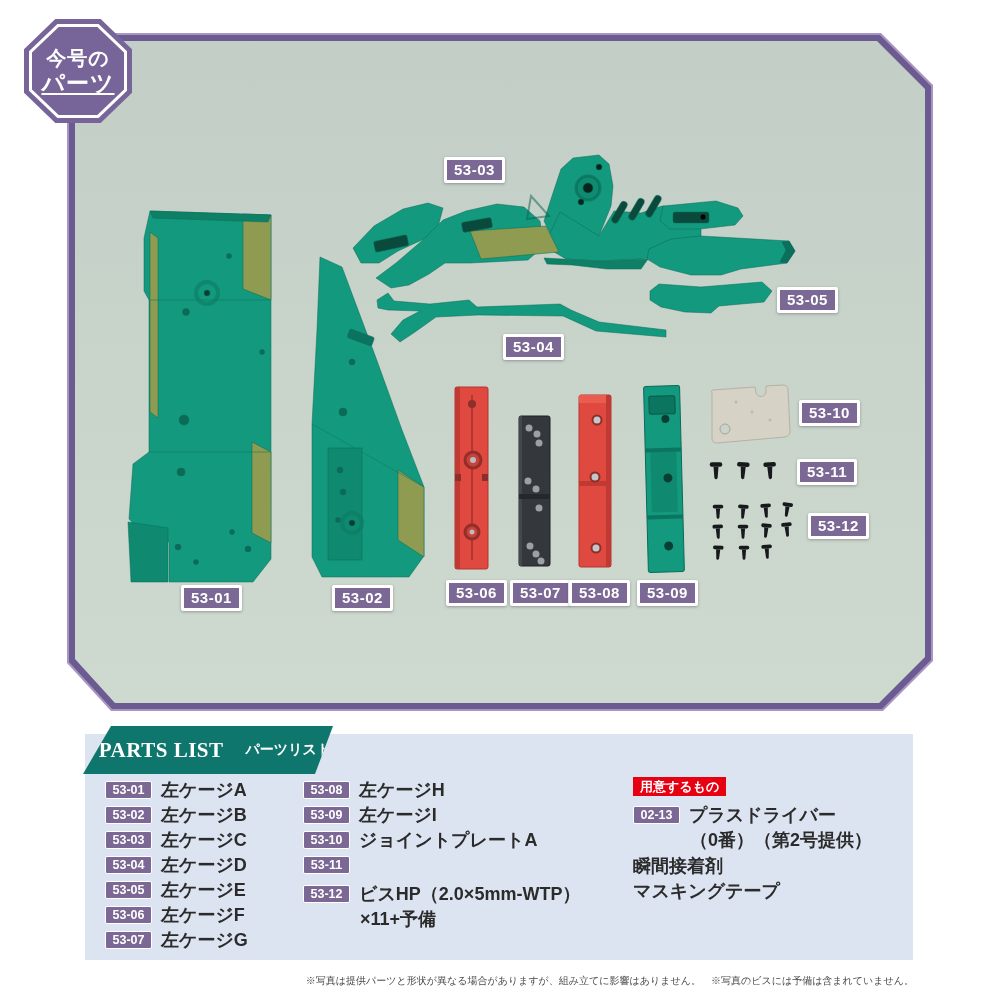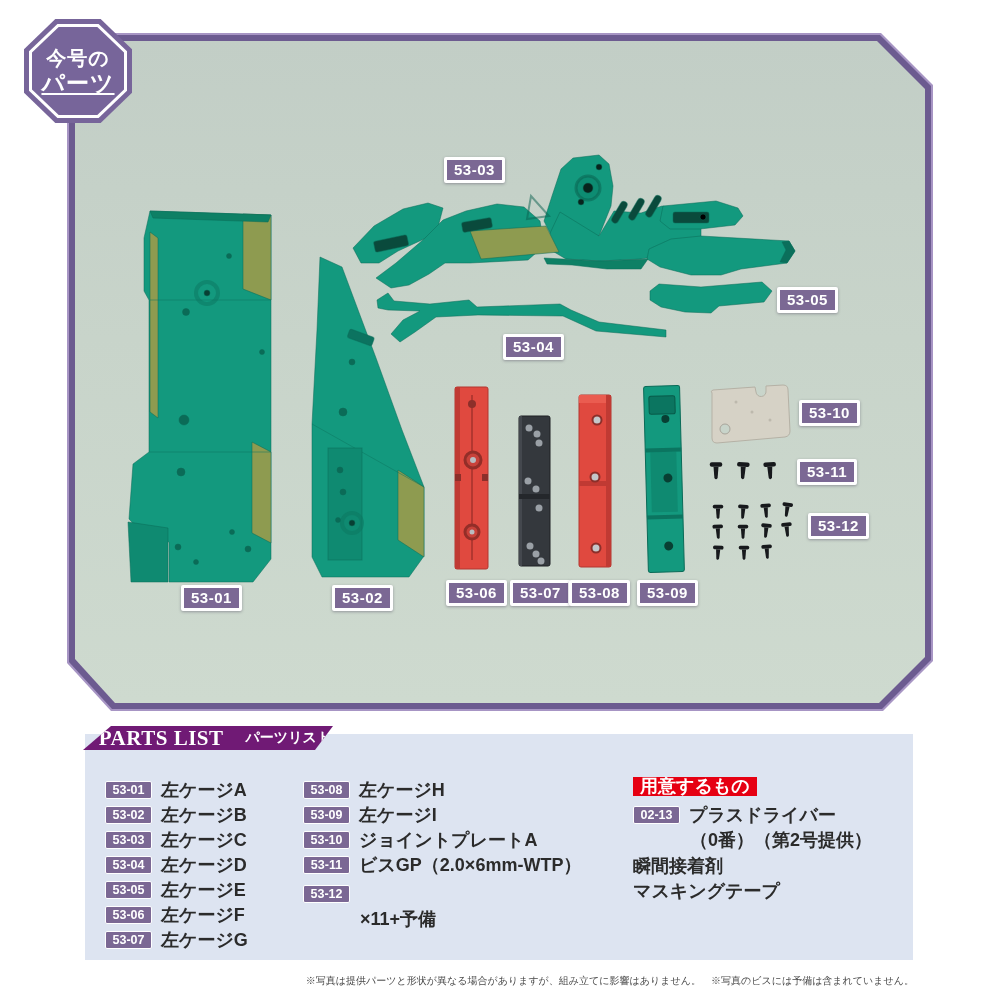--- a/index.html
+++ b/index.html
@@ -28,36 +28,36 @@
     display:flex; flex-direction:column; align-items:center; justify-content:center; }
   .badge-l3 .t1 { color:#fff; font-weight:700; font-size:20px; line-height:24px; letter-spacing:1px;}
   .badge-l3 .t2 { color:#fff; font-weight:700; font-size:23px; line-height:26px; letter-spacing:1px;text-decoration:underline;}
 
   
   .plabel { position:absolute; background:#7b6894; color:#ffffff; border:3px solid #ffffff;
     font-weight:700; font-size:15px; line-height:20px; padding:0px 7px; border-radius:2px;
     box-shadow:0 1px 3px rgba(40,30,60,.35); letter-spacing:.5px; z-index:5; white-space:nowrap;}
 
   
-  .pl-banner { position:absolute; left:83px; top:726px; width:250px; height:24px; background:#701a75;
+  .pl-banner { position:absolute; left:83px; top:726px; width:250px; height:48px; background:#0f766e;
     clip-path:polygon(28px 0, 100% 0, calc(100% - 18px) 100%, 0 100%);
     display:flex; align-items:center; justify-content:center; gap:22px; padding-left:14px; z-index:3;}
   .pl-banner .en { font-family:"Liberation Serif", serif; font-weight:700; font-size:21px; color:#fff; letter-spacing:.5px;}
   .pl-banner .ja { font-weight:700; font-size:14px; color:#fff; }
   .pl-panel { position:absolute; left:85px; top:734px; width:828px; height:226px; background:#dde4f1; }
 
   .col { position:absolute; display:flex; flex-direction:column; }
   .row { display:flex; align-items:center; height:25px; gap:9px; }
   .row-cont { display:flex; align-items:center; height:26px; padding-left:57px;
     font-weight:700; font-size:18px; color:#2b2b2b; }
   .code { background:#7b6894; color:#fff; border:1.5px solid #fff; font-weight:700; font-size:12.5px;
     line-height:16px; padding:0 5px; min-width:47px; text-align:center; border-radius:2px; }
   .iname { font-weight:700; font-size:18px; color:#2b2b2b; white-space:nowrap; }
   .spacer4 { height:4px; }
-  .prep-badge { background:#e60012; color:#fff; font-weight:700; font-size:18px; line-height:19px;
+  .prep-badge { background:#e60012; color:#fff; font-weight:700; font-size:13px; line-height:19px;
     padding:0 7px; align-self:flex-start; margin-bottom:6px; }
 
   .footnote { position:absolute; left:85px; right:86px; top:966px; text-align:right;
     font-size:10px; color:#4a4a4a; letter-spacing:0;margin-top:8px; }
 
   svg.photo-svg { position:absolute; left:0; top:0; width:1000px; height:1000px; z-index:2; pointer-events:none; }
 </style>
 </head>
 <body>
 
@@ -285,25 +285,25 @@
   <div class="row">
       <span class="code">53-09</span>
       <span class="iname">左ケージI</span>
     </div>
   <div class="row">
       <span class="code">53-10</span>
       <span class="iname">ジョイントプレートA</span>
     </div>
   <div class="row">
       <span class="code">53-11</span>
-      <span class="iname">ビスGP（2.0×6mm-WTP）</span>
     </div>
   <div class="spacer4"></div>
   <div class="row">
       <span class="code">53-12</span>
+      <span class="iname">ビスHP（2.0×5mm-WTP）</span>
     </div>
   <div class="row-cont">×11+予備</div>
 </div>
 
 <div class="col" style="left:633px; top:777px;">
   <div class="prep-badge">用意するもの</div>
   <div class="row">
       <span class="code">02-13</span>
       <span class="iname">プラスドライバー</span>
     </div>

